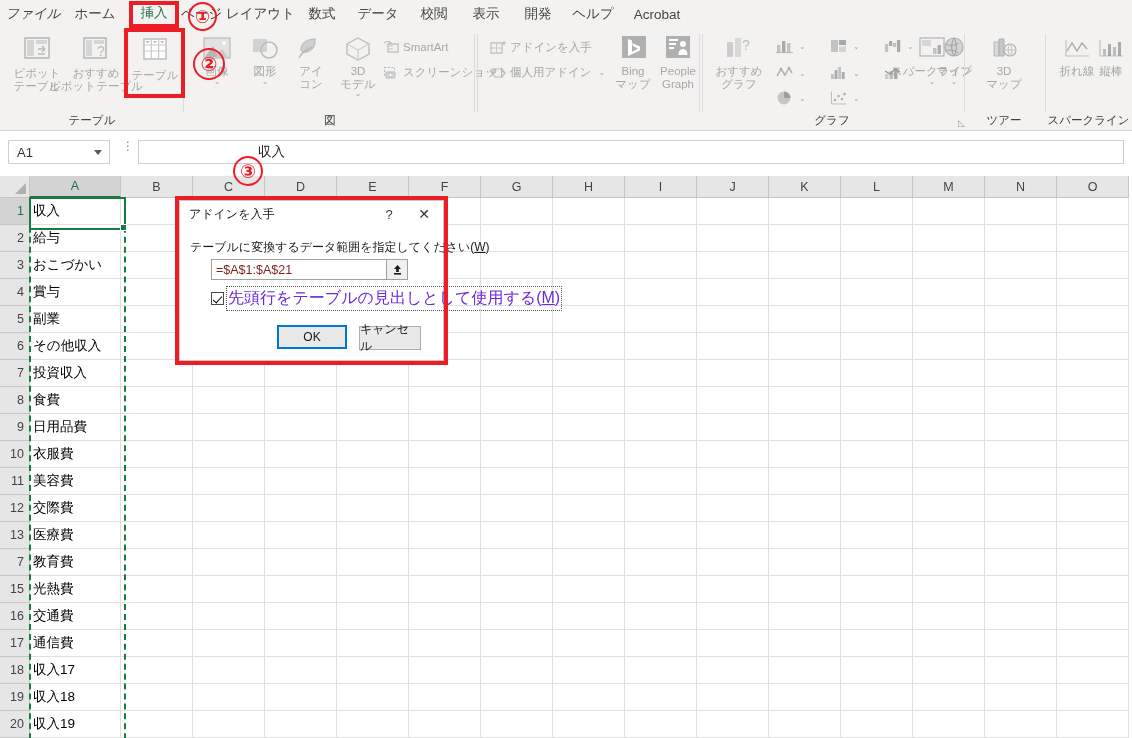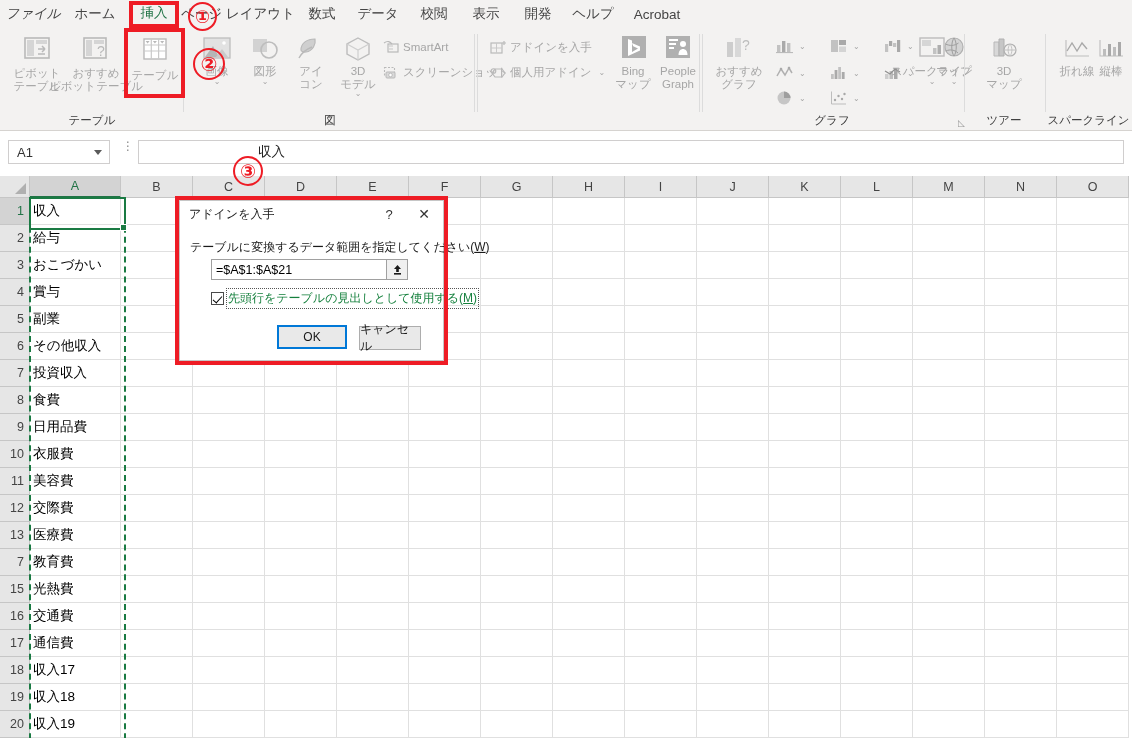--- a/index.html
+++ b/index.html
@@ -163,42 +163,42 @@
     font-size: 14px; color: #333;
   }
   .dlg-prompt {
     position: absolute; left: 10px; top: 38px;
     font-size: 12px; color: #1a1a1a; white-space: nowrap;
   }
   .dlg-range {
     position: absolute; left: 31px; top: 58px; width: 176px; height: 21px;
     border: 1px solid #a0a0a0; background: #fff; box-sizing: border-box;
     display: flex; align-items: center; padding-left: 4px;
-    font-size: 12.5px; color: #000000; font-family: "Liberation Sans", sans-serif;
+    font-size: 12.5px; color: #7f1d1d; font-family: "Liberation Sans", sans-serif;
   }
   .dlg-picker {
     position: absolute; left: 206px; top: 58px; width: 22px; height: 21px;
     border: 1px solid #a0a0a0; background: #f0f0f0; box-sizing: border-box;
     display: flex; align-items: center; justify-content: center;
   }
   .dlg-check-row {
     position: absolute; left: 31px; top: 88px; height: 18px;
     display: flex; align-items: center;
   }
   .cbox {
     width: 13px; height: 13px; border: 1px solid #4a4a4a; background: #fff;
     box-sizing: border-box; position: relative; margin-right: 3px; flex: 0 0 auto;
   }
   .cbox:after {
     content: ""; position: absolute; left: 3px; top: 1px;
     width: 4px; height: 8px; border: solid #000; border-width: 0 1.6px 1.6px 0;
     transform: rotate(42deg);
   }
   .cb-label {
-    font-size: 12px; color: #15803d; white-space: nowrap;
+    font-size: 16px; color: #6d28d9; white-space: nowrap;
     outline: 1px dotted #555; padding: 1px 1px;
   }
   .dlg-btn {
     position: absolute; height: 24px; box-sizing: border-box;
     display: flex; align-items: center; justify-content: center;
     font-size: 12px; color: #1a1a1a; background: #e9e9e9;
     border: 1px solid #adadad;
   }
   .dlg-btn.primary { border: 2px solid #0078d7; background: #e9e9e9; }
 

